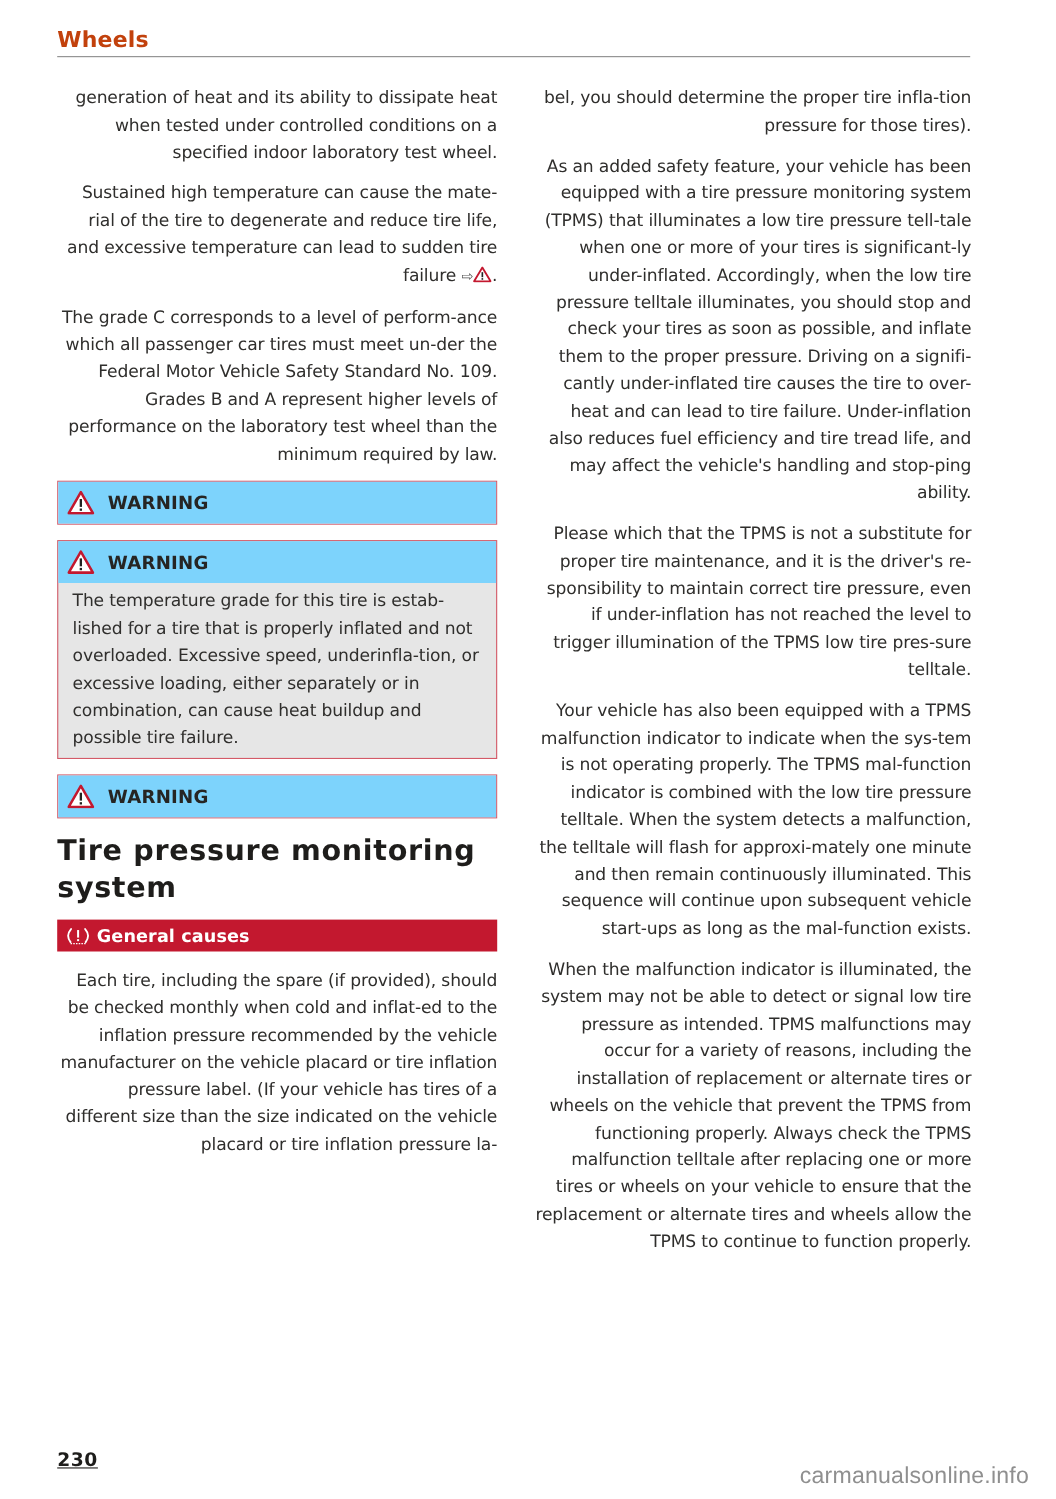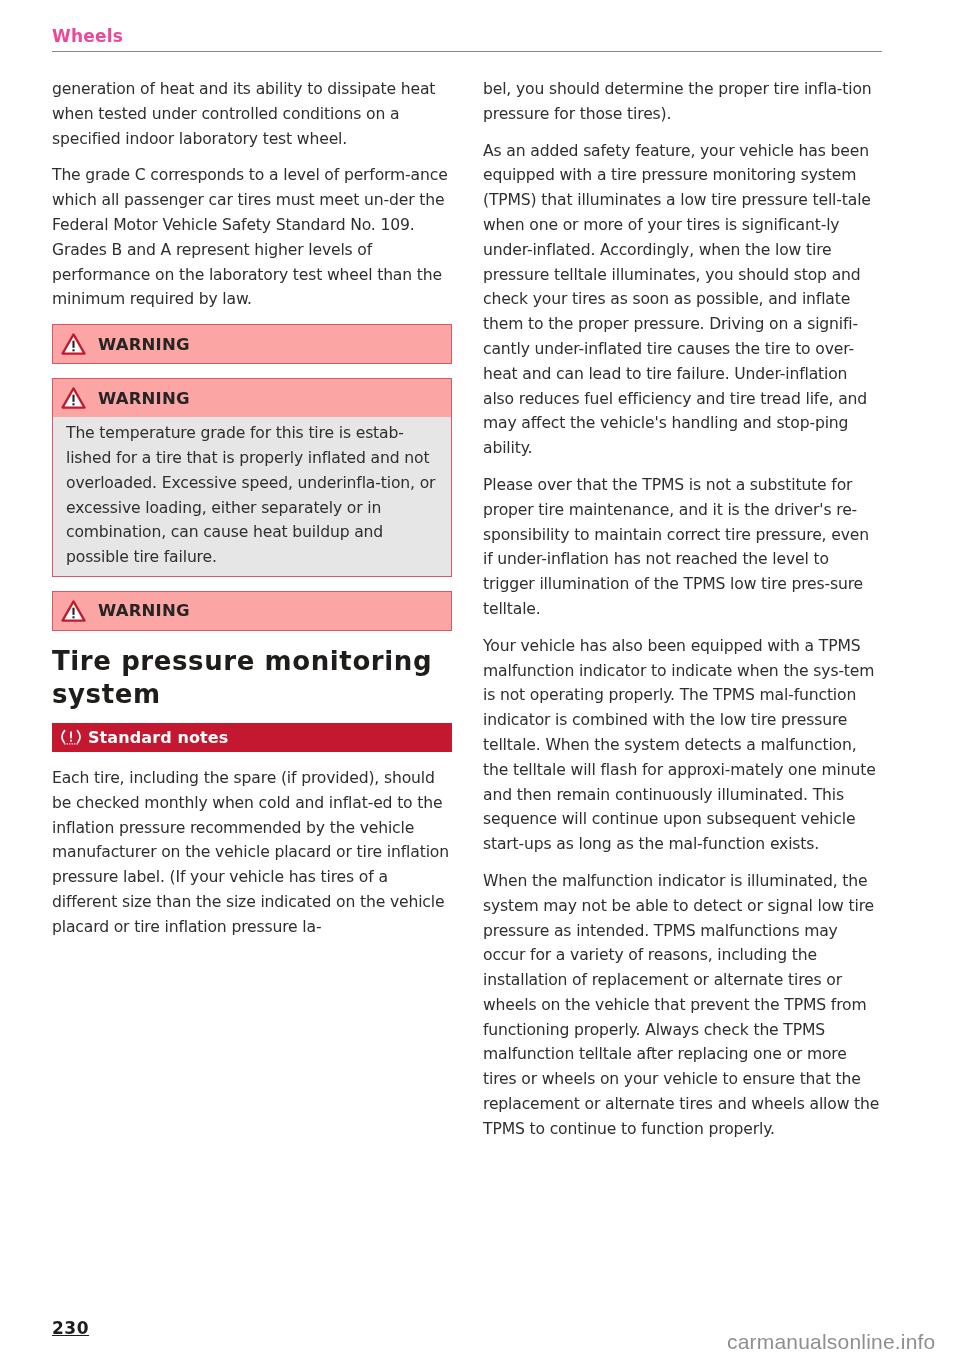--- a/index.html
+++ b/index.html
@@ -1,31 +1,31 @@
 <!DOCTYPE html>
 <html><head>
 <meta charset="utf-8">
 <style>
   * { box-sizing: border-box; margin: 0; padding: 0; }
   html, body { width: 960px; height: 1363px; background: #ffffff; overflow: hidden; }
   body { position: relative; font-family: "DejaVu Sans", sans-serif; color: #2b2a28; }
 
   .header { position: absolute; left: 52px; top: 25px; width: 830px; height: 27px; border-bottom: 1.5px solid #8a8a8a; }
-  .header-title { font-family: "DejaVu Sans", sans-serif; font-weight: bold; font-size: 17px; letter-spacing: 0.2px; color: #ec4899; line-height: 22px; }
+  .header-title { font-family: "DejaVu Sans", sans-serif; font-weight: bold; font-size: 20px; letter-spacing: 0.2px; color: #c2410c; line-height: 22px; }
 
   .col { position: absolute; top: 77px; width: 400px; }
   .col-left { left: 52px; }
   .col-right { left: 483px; }
 
-  p.body { font-size: 15.6px; line-height: 24.8px; color: #2f2e2c; margin-bottom: 12px; letter-spacing: -0.15px; }
+  p.body { font-size: 15.6px; line-height: 24.8px; color: #2f2e2c; margin-bottom: 12px; letter-spacing: -0.15px; text-align: right; }
   .inline-arrow { font-size: 13px; color: #555; }
   .inline-warn { display: inline-block; vertical-align: -2px; width: 17px; height: 15px; }
 
   .warning-box { border: 1.5px solid #d45a68; background: #e6e6e6; margin-top: 6px; margin-bottom: 14px; }
-  .warning-head { background: #fca5a5; height: 38px; display: flex; align-items: center; padding-left: 8px; }
+  .warning-head { background: #7dd3fc; height: 38px; display: flex; align-items: center; padding-left: 8px; }
   .warning-head svg { width: 25px; height: 22px; margin-right: 12px; }
   .warning-label { font-weight: bold; font-size: 16.5px; color: #262523; letter-spacing: 0.2px; }
   .warning-text { font-size: 15.6px; line-height: 24.8px; padding: 4px 10px 6px 13px; color: #2f2e2c; letter-spacing: -0.15px; }
 
   .section-title { font-family: "DejaVu Sans", sans-serif; font-weight: bold; font-size: 26px; line-height: 33px; color: #1e1d1b; margin-bottom: 12px; letter-spacing: 0.6px; }
 
   .subsection-bar { background: #c3182f; height: 29px; display: flex; align-items: center; padding-left: 8px; margin-bottom: 14px; }
   .subsection-bar svg { width: 22px; height: 20px; margin-right: 6px; }
   .subsection-label { color: #ffffff; font-weight: bold; font-size: 16px; letter-spacing: 0.1px; }
 
@@ -34,20 +34,25 @@
 </style>
 </head>
 <body>
 
 <div class="header">
   <div class="header-title">Wheels</div>
 </div>
 
 <div class="col col-left">
   <p class="body">generation of heat and its ability to dissipate heat when tested under controlled conditions on a specified indoor laboratory test wheel.</p>
+  <p class="body"><span>Sustained high temperature can cause the mate-rial of the tire to degenerate and reduce tire life, and excessive temperature can lead to sudden tire failure</span> <span class="inline-arrow">⇨</span><svg class="inline-warn" viewBox="0 0 20 18">
+        <path d="M10 1.5 L19 16.5 L1 16.5 Z" fill="#fff" stroke="#c3182f" stroke-width="2" stroke-linejoin="round"></path>
+        <rect x="9.1" y="6.5" width="1.8" height="5.5" fill="#222"></rect>
+        <rect x="9.1" y="13" width="1.8" height="1.8" fill="#222"></rect>
+      </svg><span>.</span></p>
   <p class="body">The grade C corresponds to a level of perform-ance which all passenger car tires must meet un-der the Federal Motor Vehicle Safety Standard No. 109. Grades B and A represent higher levels of performance on the laboratory test wheel than the minimum required by law.</p>
 
   <div class="warning-box">
     <div class="warning-head">
       <svg viewBox="0 0 26 23">
           <path d="M13 1.5 L24.5 21.5 L1.5 21.5 Z" fill="#fff" stroke="#c3182f" stroke-width="2.4" stroke-linejoin="round"></path>
           <rect x="11.9" y="8" width="2.2" height="7.5" fill="#222"></rect>
           <rect x="11.9" y="17" width="2.2" height="2.2" fill="#222"></rect>
         </svg>
       <span class="warning-label">WARNING</span>
@@ -80,28 +85,28 @@
   <h1 class="section-title">Tire pressure monitoring system</h1>
 
   <div class="subsection-bar">
     <svg viewBox="0 0 24 20">
         <path d="M5 3 C1.5 7 1.5 12 4.5 16" fill="none" stroke="#fff" stroke-width="1.8" stroke-linecap="round"></path>
         <path d="M19 3 C22.5 7 22.5 12 19.5 16" fill="none" stroke="#fff" stroke-width="1.8" stroke-linecap="round"></path>
         <rect x="11" y="4" width="2" height="7.5" fill="#fff"></rect>
         <rect x="11" y="13" width="2" height="2" fill="#fff"></rect>
         <path d="M4.5 17.5 L19.5 17.5" stroke="#fff" stroke-width="1.4" stroke-dasharray="1.5 1.2"></path>
       </svg>
-    <span class="subsection-label">Standard notes</span>
+    <span class="subsection-label">General causes</span>
   </div>
 
   <p class="body">Each tire, including the spare (if provided), should be checked monthly when cold and inflat-ed to the inflation pressure recommended by the vehicle manufacturer on the vehicle placard or tire inflation pressure label. (If your vehicle has tires of a different size than the size indicated on the vehicle placard or tire inflation pressure la-</p>
 </div>
 
 <div class="col col-right">
   <p class="body">bel, you should determine the proper tire infla-tion pressure for those tires).</p>
   <p class="body">As an added safety feature, your vehicle has been equipped with a tire pressure monitoring system (TPMS) that illuminates a low tire pressure tell-tale when one or more of your tires is significant-ly under-inflated. Accordingly, when the low tire pressure telltale illuminates, you should stop and check your tires as soon as possible, and inflate them to the proper pressure. Driving on a signifi-cantly under-inflated tire causes the tire to over-heat and can lead to tire failure. Under-inflation also reduces fuel efficiency and tire tread life, and may affect the vehicle's handling and stop-ping ability.</p>
-  <p class="body">Please over that the TPMS is not a substitute for proper tire maintenance, and it is the driver's re-sponsibility to maintain correct tire pressure, even if under-inflation has not reached the level to trigger illumination of the TPMS low tire pres-sure telltale.</p>
+  <p class="body">Please which that the TPMS is not a substitute for proper tire maintenance, and it is the driver's re-sponsibility to maintain correct tire pressure, even if under-inflation has not reached the level to trigger illumination of the TPMS low tire pres-sure telltale.</p>
   <p class="body">Your vehicle has also been equipped with a TPMS malfunction indicator to indicate when the sys-tem is not operating properly. The TPMS mal-function indicator is combined with the low tire pressure telltale. When the system detects a malfunction, the telltale will flash for approxi-mately one minute and then remain continuously illuminated. This sequence will continue upon subsequent vehicle start-ups as long as the mal-function exists.</p>
   <p class="body">When the malfunction indicator is illuminated, the system may not be able to detect or signal low tire pressure as intended. TPMS malfunctions may occur for a variety of reasons, including the installation of replacement or alternate tires or wheels on the vehicle that prevent the TPMS from functioning properly. Always check the TPMS malfunction telltale after replacing one or more tires or wheels on your vehicle to ensure that the replacement or alternate tires and wheels allow the TPMS to continue to function properly.</p>
 </div>
 
 <div class="page-number">230</div>
 <div class="watermark">carmanualsonline.info</div>
 
 </body></html>

